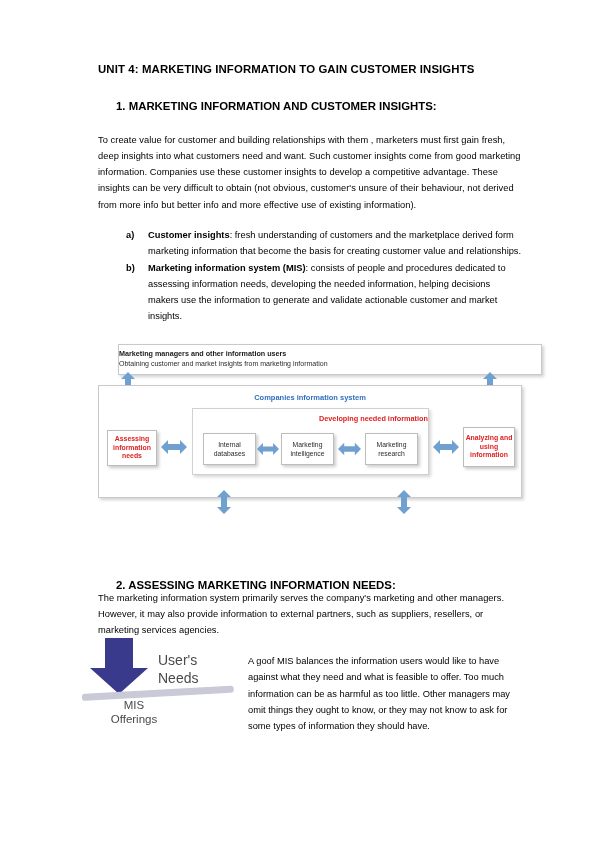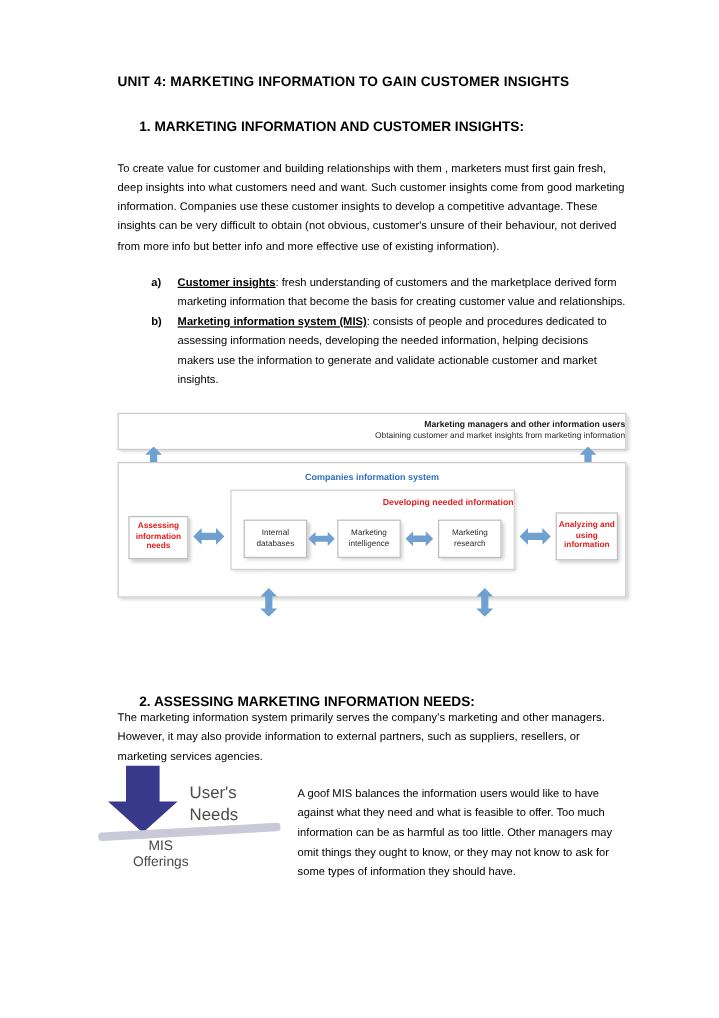--- a/index.html
+++ b/index.html
@@ -76,21 +76,21 @@
     margin-bottom: 1px;
     padding-left: 22px;
   }
   ol.alpha-list > li .marker {
     position: absolute;
     left: 0;
     top: 0;
     font-size: 9.3px;
     font-weight: bold;
   }
-  .li-term { font-weight: bold; text-decoration: underline; }
+  .li-term { font-weight: bold; }
 
   
   .mis-diagram {
     position: absolute;
     left: 98px;
     top: 344px;
     width: 424px;
     height: 200px;
   }
 
@@ -102,21 +102,22 @@
     box-shadow: 2px 2px 3px rgba(0,0,0,0.18);
     box-sizing: border-box;
   }
 
   
   .band-top {
     top: 0;
     width: 424px;
     height: 31px;
     padding-top: 4px;
-    text-align: right;
+    text-align: left;
+    margin-left: 20px;
   }
   .band-top .b-title {
     font-size: 7.2px;
     font-weight: bold;
     color: #1a1a1a;
     line-height: 1.35;
     display: block;
   }
   .band-top .b-sub {
     font-size: 7px;

